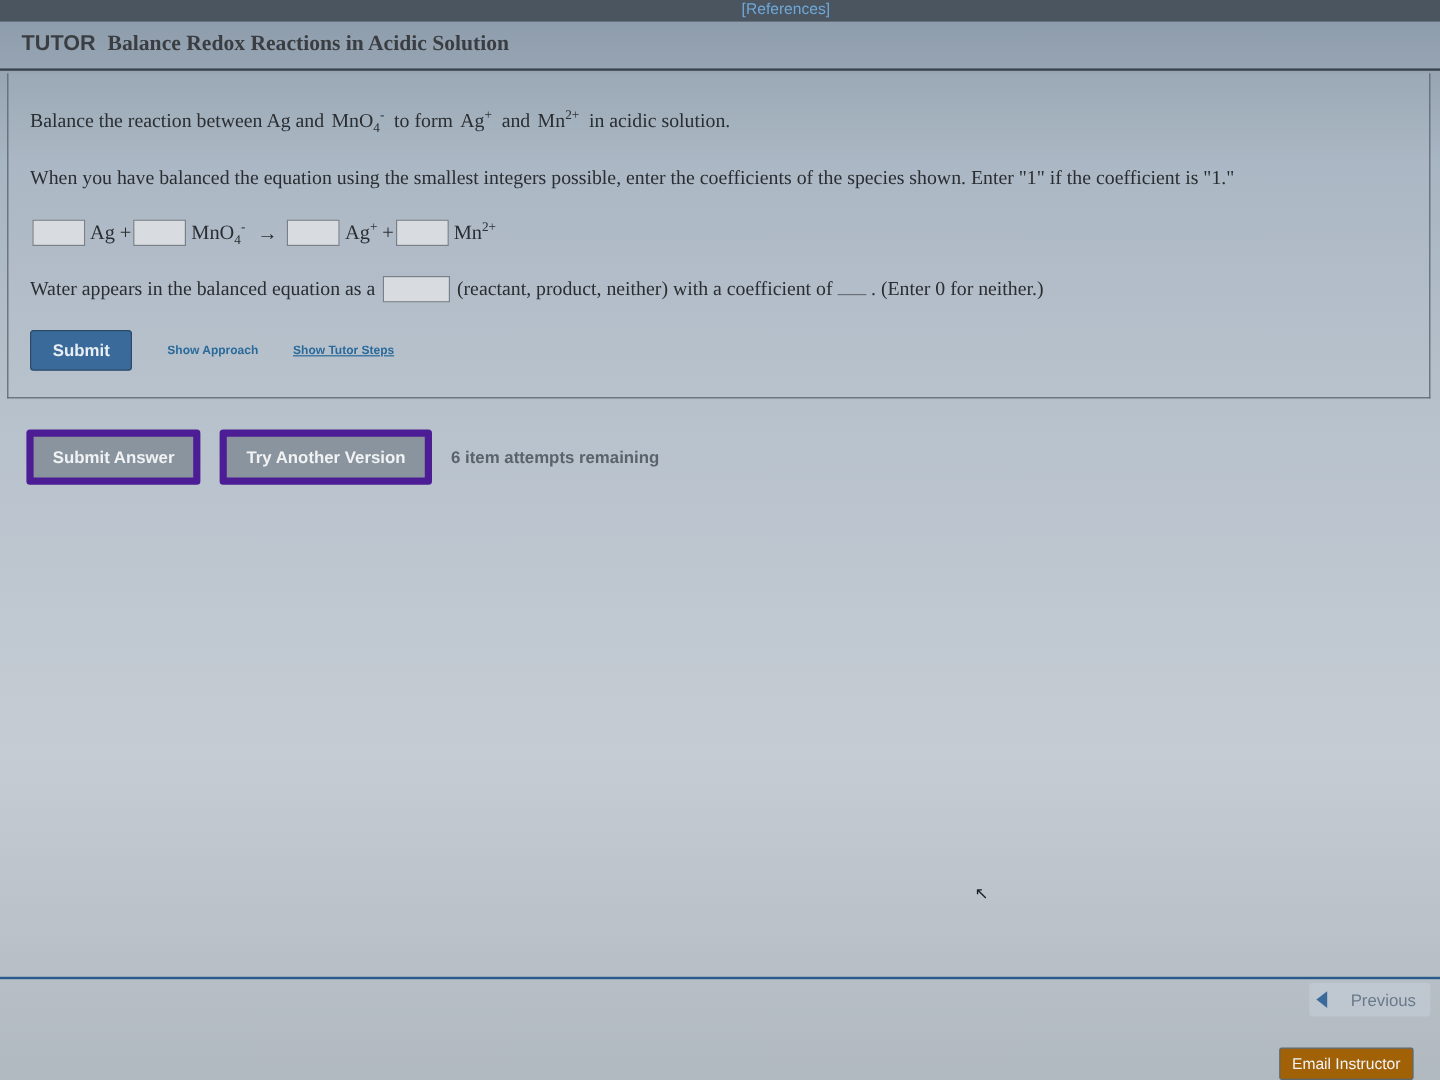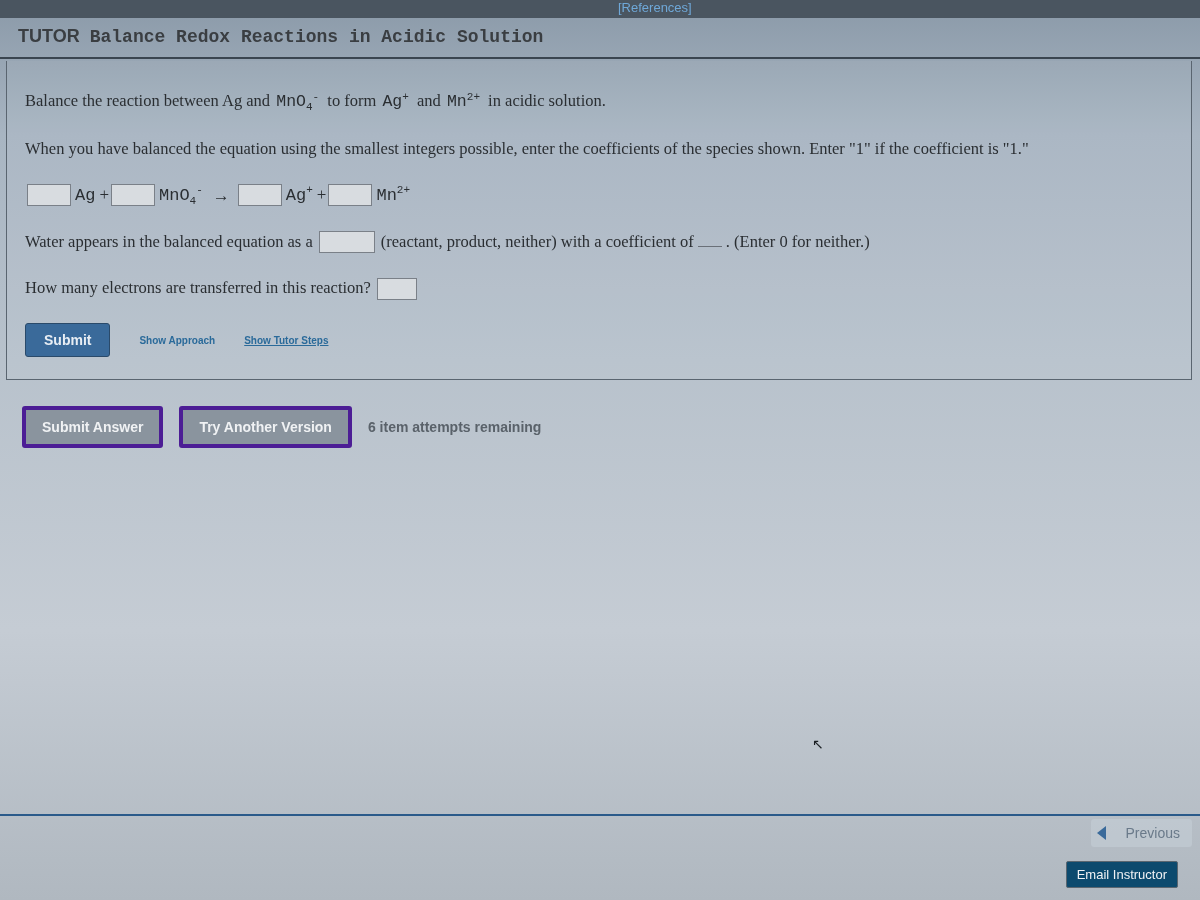--- a/index.html
+++ b/index.html
@@ -31,21 +31,21 @@
     .tutor-label {
       font-family: Arial, sans-serif;
       font-weight: bold;
       color: #3a3e42;
       font-size: 18px;
       display: inline-block;
       margin-right: 6px;
       margin-left: 12px;
     }
     .tutor-title {
-      font-family: Liberation Mono, monospace;
+      font-family: Liberation Serif, serif;
       font-weight: bold;
       color: #3a3e42;
       font-size: 18px;
       display: inline-block;
     }
     .content-box {
       margin: 2px 8px 0 6px;
       border: 1px solid #5a6570;
       border-top: none;
       padding: 28px 18px 22px 18px;
@@ -70,21 +70,21 @@
       width: 44px;
       height: 22px;
       border: 1px solid #7a8088;
       background: #d8dce0;
       font-size: 14px;
       padding: 0 3px;
       vertical-align: baseline;
       margin: 0 2px;
     }
     .species {
-      font-family: Liberation Mono, monospace;
+      font-family: Liberation Serif, serif;
       margin: 0 4px 0 2px;
       text-align: right;
     }
     sup, sub { font-size: 11px; line-height: 0; }
     .arrow {
       font-family: Arial, sans-serif;
       margin: 0 6px;
       position: relative;
       top: 1px;
     }
@@ -140,21 +140,21 @@
       display: flex;
       align-items: center;
       gap: 16px;
     }
     .gray-btn {
       background: #8a949e;
       color: #f0f2f4;
       font-family: Arial, sans-serif;
       font-weight: bold;
       font-size: 14px;
-      border: 4px solid #4c1d95;
+      border: 6px solid #4c1d95;
       padding: 9px 16px;
       cursor: pointer;
       border-radius: 3px;
     }
     .attempts {
       font-family: Arial, sans-serif;
       font-weight: bold;
       font-size: 14px;
       color: #5a626a;
     }
@@ -183,23 +183,23 @@
       cursor: pointer;
     }
     .chevron-left {
       width: 0; height: 0;
       border-top: 7px solid transparent;
       border-bottom: 7px solid transparent;
       border-right: 9px solid #3a6a9a;
     }
     .email-btn {
       position: absolute;
-      bottom: 12px;
+      bottom: 0;
       right: 22px;
-      background: #0c4a6e;
+      background: #a16207;
       color: #f0f2f4;
       font-family: Arial, sans-serif;
       font-size: 13px;
       padding: 5px 10px;
       border: 1px solid #5a6670;
       border-radius: 2px;
       cursor: pointer;
     }
     .cursor-icon {
       position: absolute;
@@ -244,24 +244,20 @@
   </div>
 
   <div class="water-line">
     <span>Water appears in the balanced equation as a</span>
     <input class="inline-input" style="">
     <span>(reactant, product, neither) with a coefficient of</span>
     <span class="small-blank"></span>
     <span>. (Enter 0 for neither.)</span>
   </div>
 
-  <div class="electrons-line">
-    <span>How many electrons are transferred in this reaction?</span>
-    <input class="inline-input" style="width: 40px;">
-  </div>
 
   <div class="button-row">
     <button class="submit-btn">Submit</button>
     <a class="link-style">Show Approach</a>
     <a class="link-style link-underline">Show Tutor Steps</a>
   </div>
 </div>
 
 <div class="bottom-button-row">
   <button class="gray-btn">Submit Answer</button>

